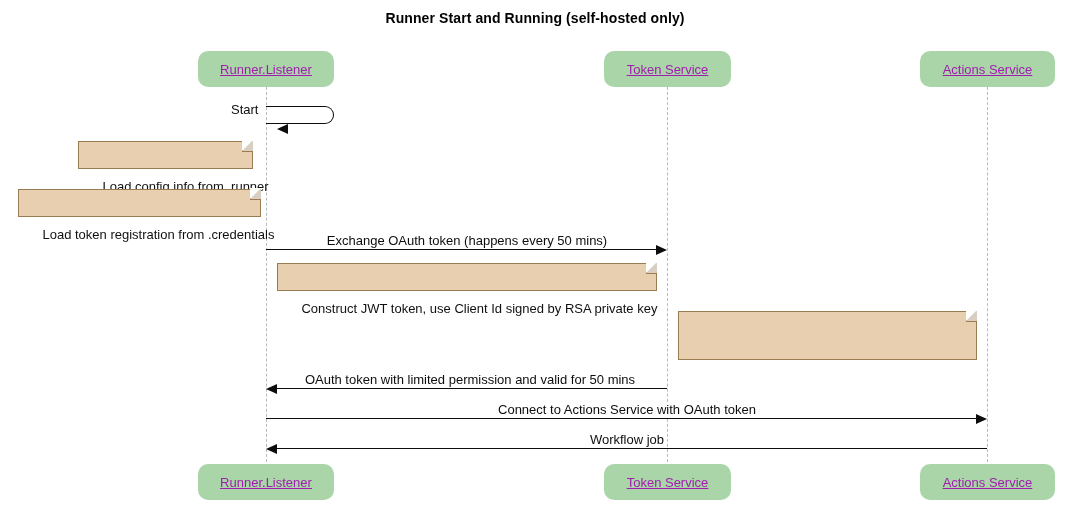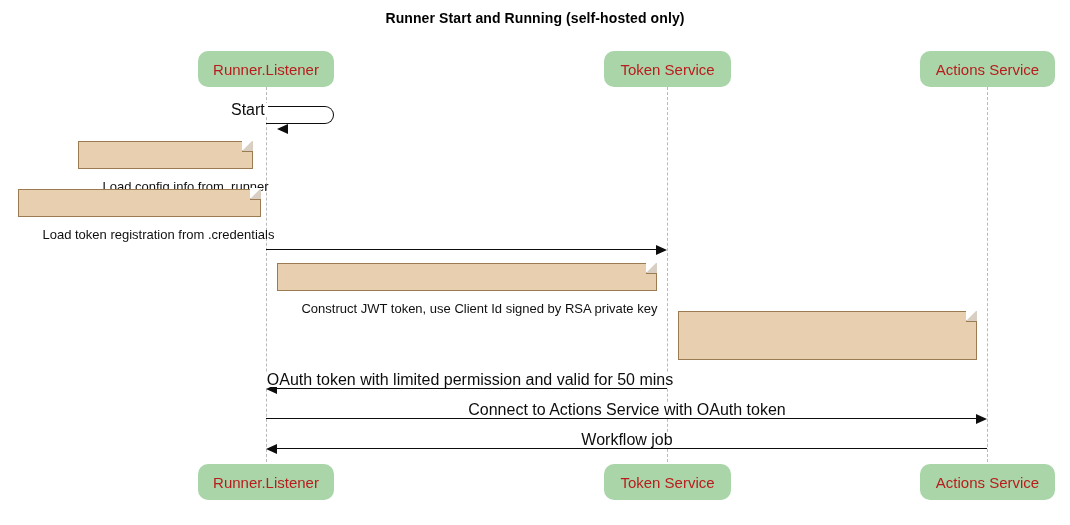--- a/index.html
+++ b/index.html
@@ -44,24 +44,25 @@
 
   
   .participant {
     position: absolute;
     height: 36px;
     background: #a9d5a9;
     border-radius: 10px;
     display: flex;
     align-items: center;
     justify-content: center;
-    font-size: 15px;
-    color: #b91c1c;
+    font-size: 13px;
+    color: #a21caf;
     box-sizing: border-box;
     white-space: nowrap;
+    text-decoration: underline;
   }
 
   
   .note {
     position: absolute;
     background: #e8cfb0;
     border: 1px solid #9a7b52;
     box-sizing: border-box;
     font-size: 13px;
     color: #101010;
@@ -109,21 +110,21 @@
     right: -11px;
   }
   .arrowhead.left {
     border-top: 5.5px solid transparent;
     border-bottom: 5.5px solid transparent;
     border-right: 11px solid #0d0d0d;
     left: -11px;
   }
   .msg-label {
     position: absolute;
-    font-size: 16px;
+    font-size: 13px;
     color: #0d0d0d;
     white-space: nowrap;
     background: #ffffff;
     padding: 0 3px;
     line-height: 14px;
   }
   .msg-label.centered {
     transform: translateX(-50%);
   }
 
@@ -167,20 +168,21 @@
   </div>
 
   <div class="note" style="left:18px; top:189px; width:243px; height:28px;">
     <span class="fold"></span>
     <span>Load token registration from .credentials</span>
   </div>
 
   <div class="msg" style="left:266px; top:249px; width:390px;">
     <span class="arrowhead right"></span>
   </div>
+  <div class="msg-label centered" style="left:467px; top:234px;">Exchange OAuth token (happens every 50 mins)</div>
 
   <div class="note" style="left:277px; top:263px; width:380px; height:28px;">
     <span class="fold"></span>
     <span>Construct JWT token, use Client Id signed by RSA private key</span>
   </div>
 
   <div class="note" style="left:678px; top:311px; width:299px; height:49px;">
     <span class="fold"></span>
   </div>
 

